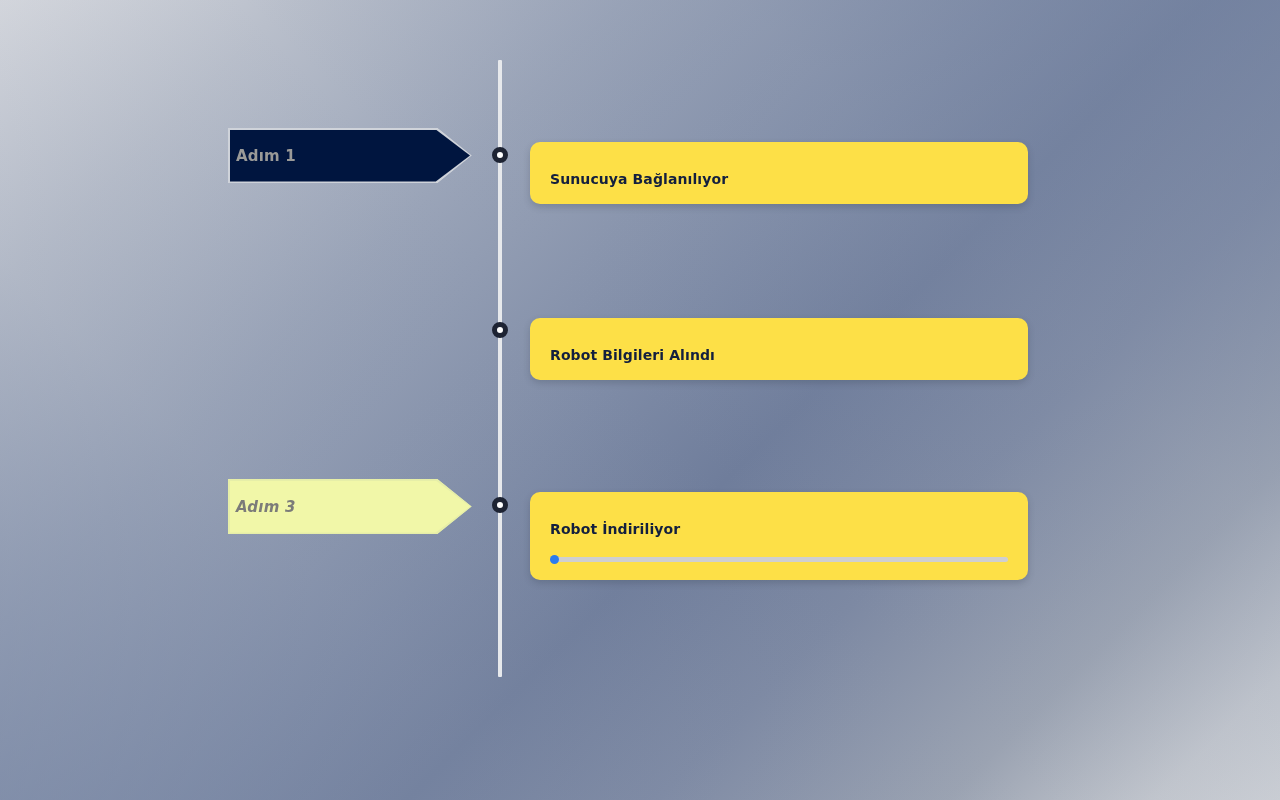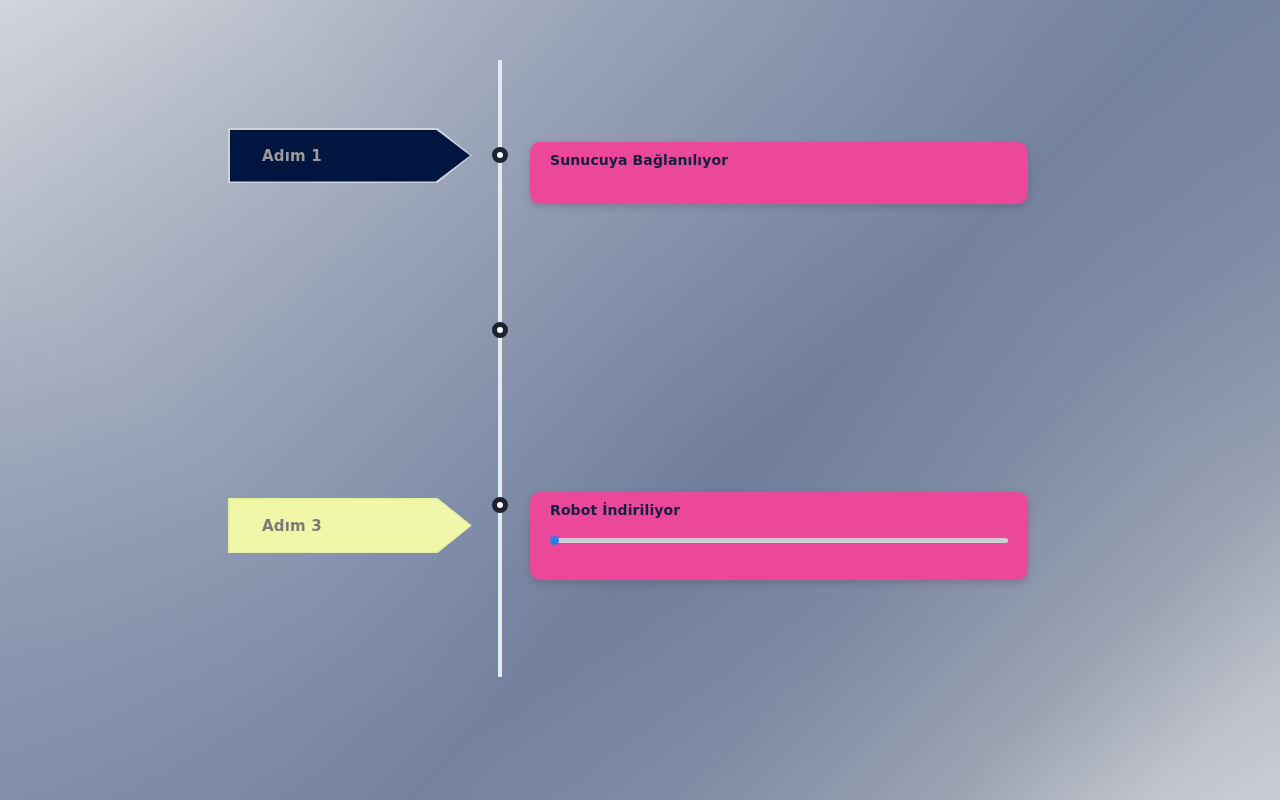--- a/index.html
+++ b/index.html
@@ -72,21 +72,21 @@
 
   
   .step {
     position: absolute;
     left: 228px;
     width: 244px;
     height: 55px;
     display: flex;
     align-items: center;
     box-sizing: border-box;
-    padding-left: 34px;
+    padding-left: 8px;
     -webkit-clip-path: polygon(0 0, 86% 0, 100% 50%, 86% 100%, 0 100%);
     clip-path: polygon(0 0, 86% 0, 100% 50%, 86% 100%, 0 100%);
     font-size: 15px;
     font-weight: 700;
     letter-spacing: 0.2px;
   }
   .step .step-inner {
     position: absolute;
     inset: 0;
     -webkit-clip-path: polygon(0 0, 86% 0, 100% 50%, 86% 100%, 0 100%);
@@ -97,40 +97,40 @@
     left: 1.5px; right: 1.5px; top: 1.5px; bottom: 1.5px;
     -webkit-clip-path: polygon(0 0, 85.6% 0, 99.8% 50%, 85.6% 100%, 0 100%);
     clip-path: polygon(0 0, 85.6% 0, 99.8% 50%, 85.6% 100%, 0 100%);
   }
   .step .step-text {
     position: relative;
     z-index: 2;
   }
   .step.s1 { top: 128px; }
   .step.s2 { top: 304px; }
-  .step.s3 { top: 498px; }
+  .step.s3 { top: 479px; font-style: italic; }
 
   .step.dark .step-inner { background: #cfd3da; }
   .step.dark .step-face  { background: #00153f; }
   .step.dark .step-text  { color: #9a9a98; }
 
   .step.active .step-inner { background: #e6eea8; }
   .step.active .step-face  { background: #f1f7a8; }
   .step.active .step-text  { color: #7b7b79; }
 
   
   .card {
     position: absolute;
     left: 530px;
     width: 498px;
-    background: #ec4899;
+    background: #fde047;
     border-radius: 10px;
     box-shadow: 0 3px 7px rgba(40,48,66,0.22);
     box-sizing: border-box;
-    padding: 11px 20px;
+    padding: 30px 20px;
   }
   .card.c1 { top: 142px; height: 62px; }
   .card.c2 { top: 318px; height: 62px; }
   .card.c3 { top: 492px; height: 88px; }
 
   .card-title {
     color: #131f3e;
     font-size: 14px;
     font-weight: 700;
     letter-spacing: 0.1px;
@@ -169,20 +169,23 @@
     <div class="step-inner"></div>
     <div class="step-face"></div>
     <span class="step-text">Adım 1</span>
   </div>
   <div class="node n1"></div>
   <div class="card c1">
     <div class="card-title">Sunucuya Bağlanılıyor</div>
   </div>
 
   <div class="node n2"></div>
+  <div class="card c2">
+    <div class="card-title">Robot Bilgileri Alındı</div>
+  </div>
 
   <div class="step active s3">
     <div class="step-inner"></div>
     <div class="step-face"></div>
     <span class="step-text">Adım 3</span>
   </div>
   <div class="node n3"></div>
   <div class="card c3">
     <div class="card-title">Robot İndiriliyor</div>
     <div class="progress-track">

